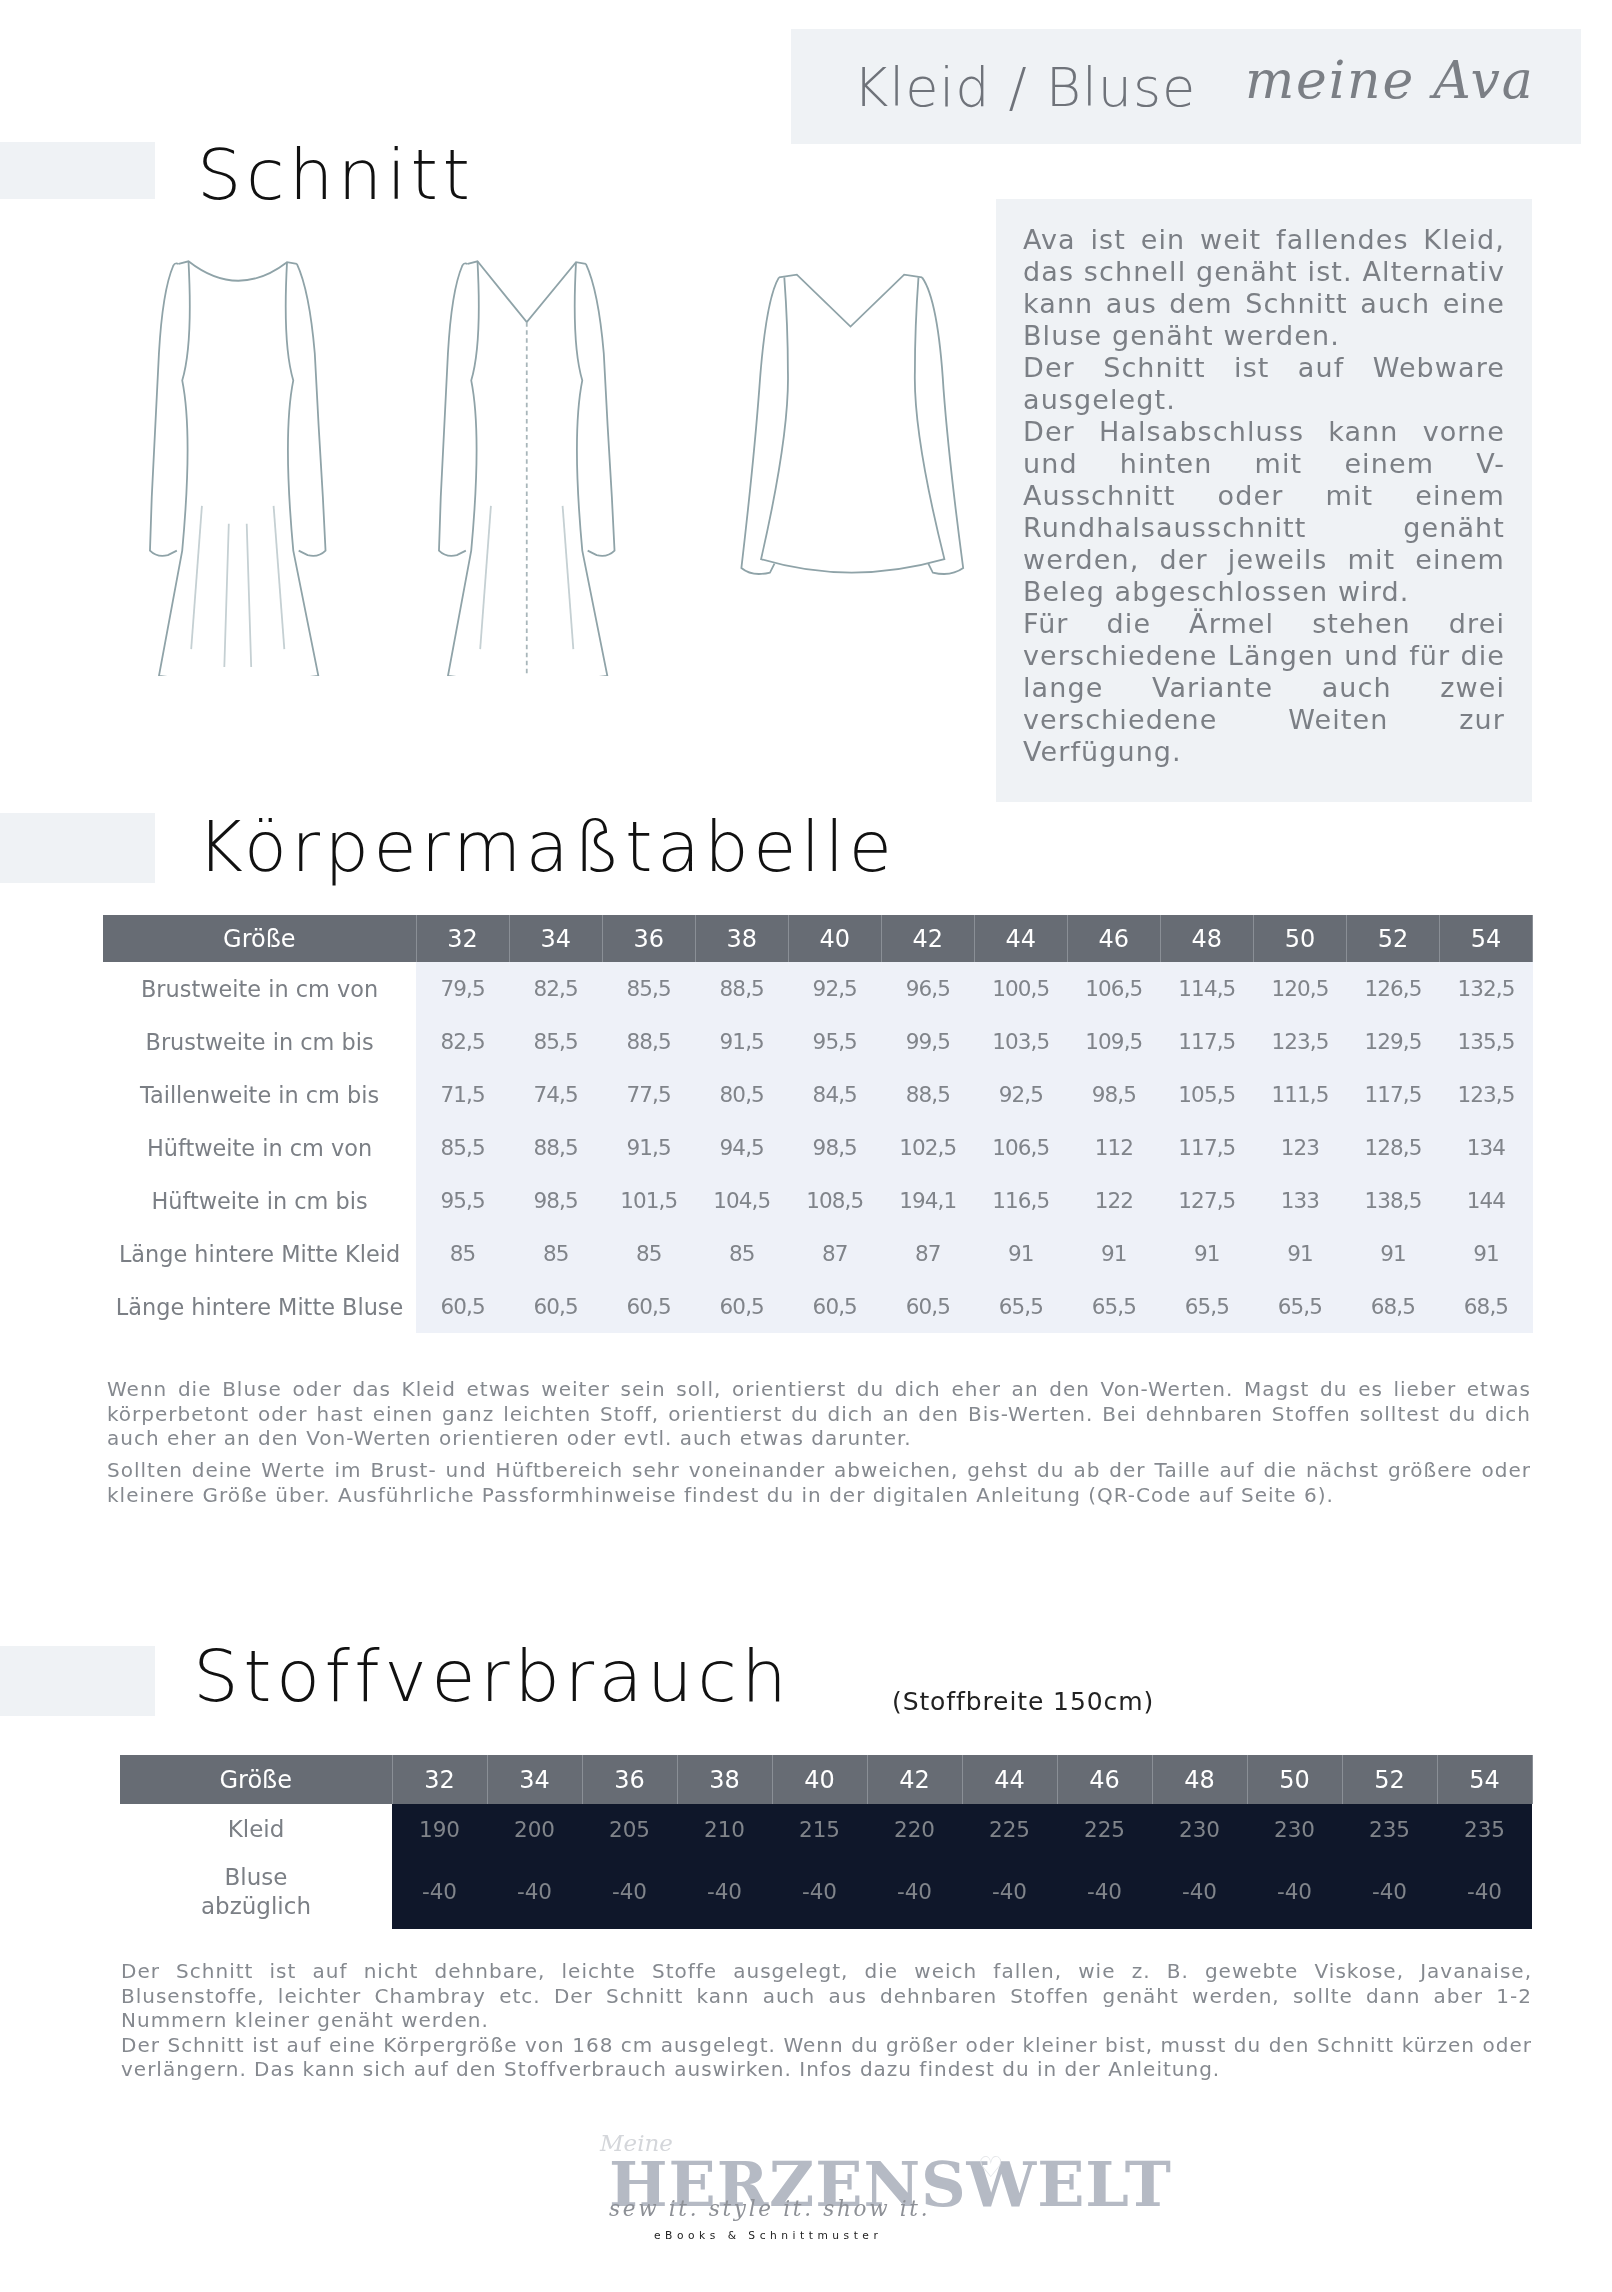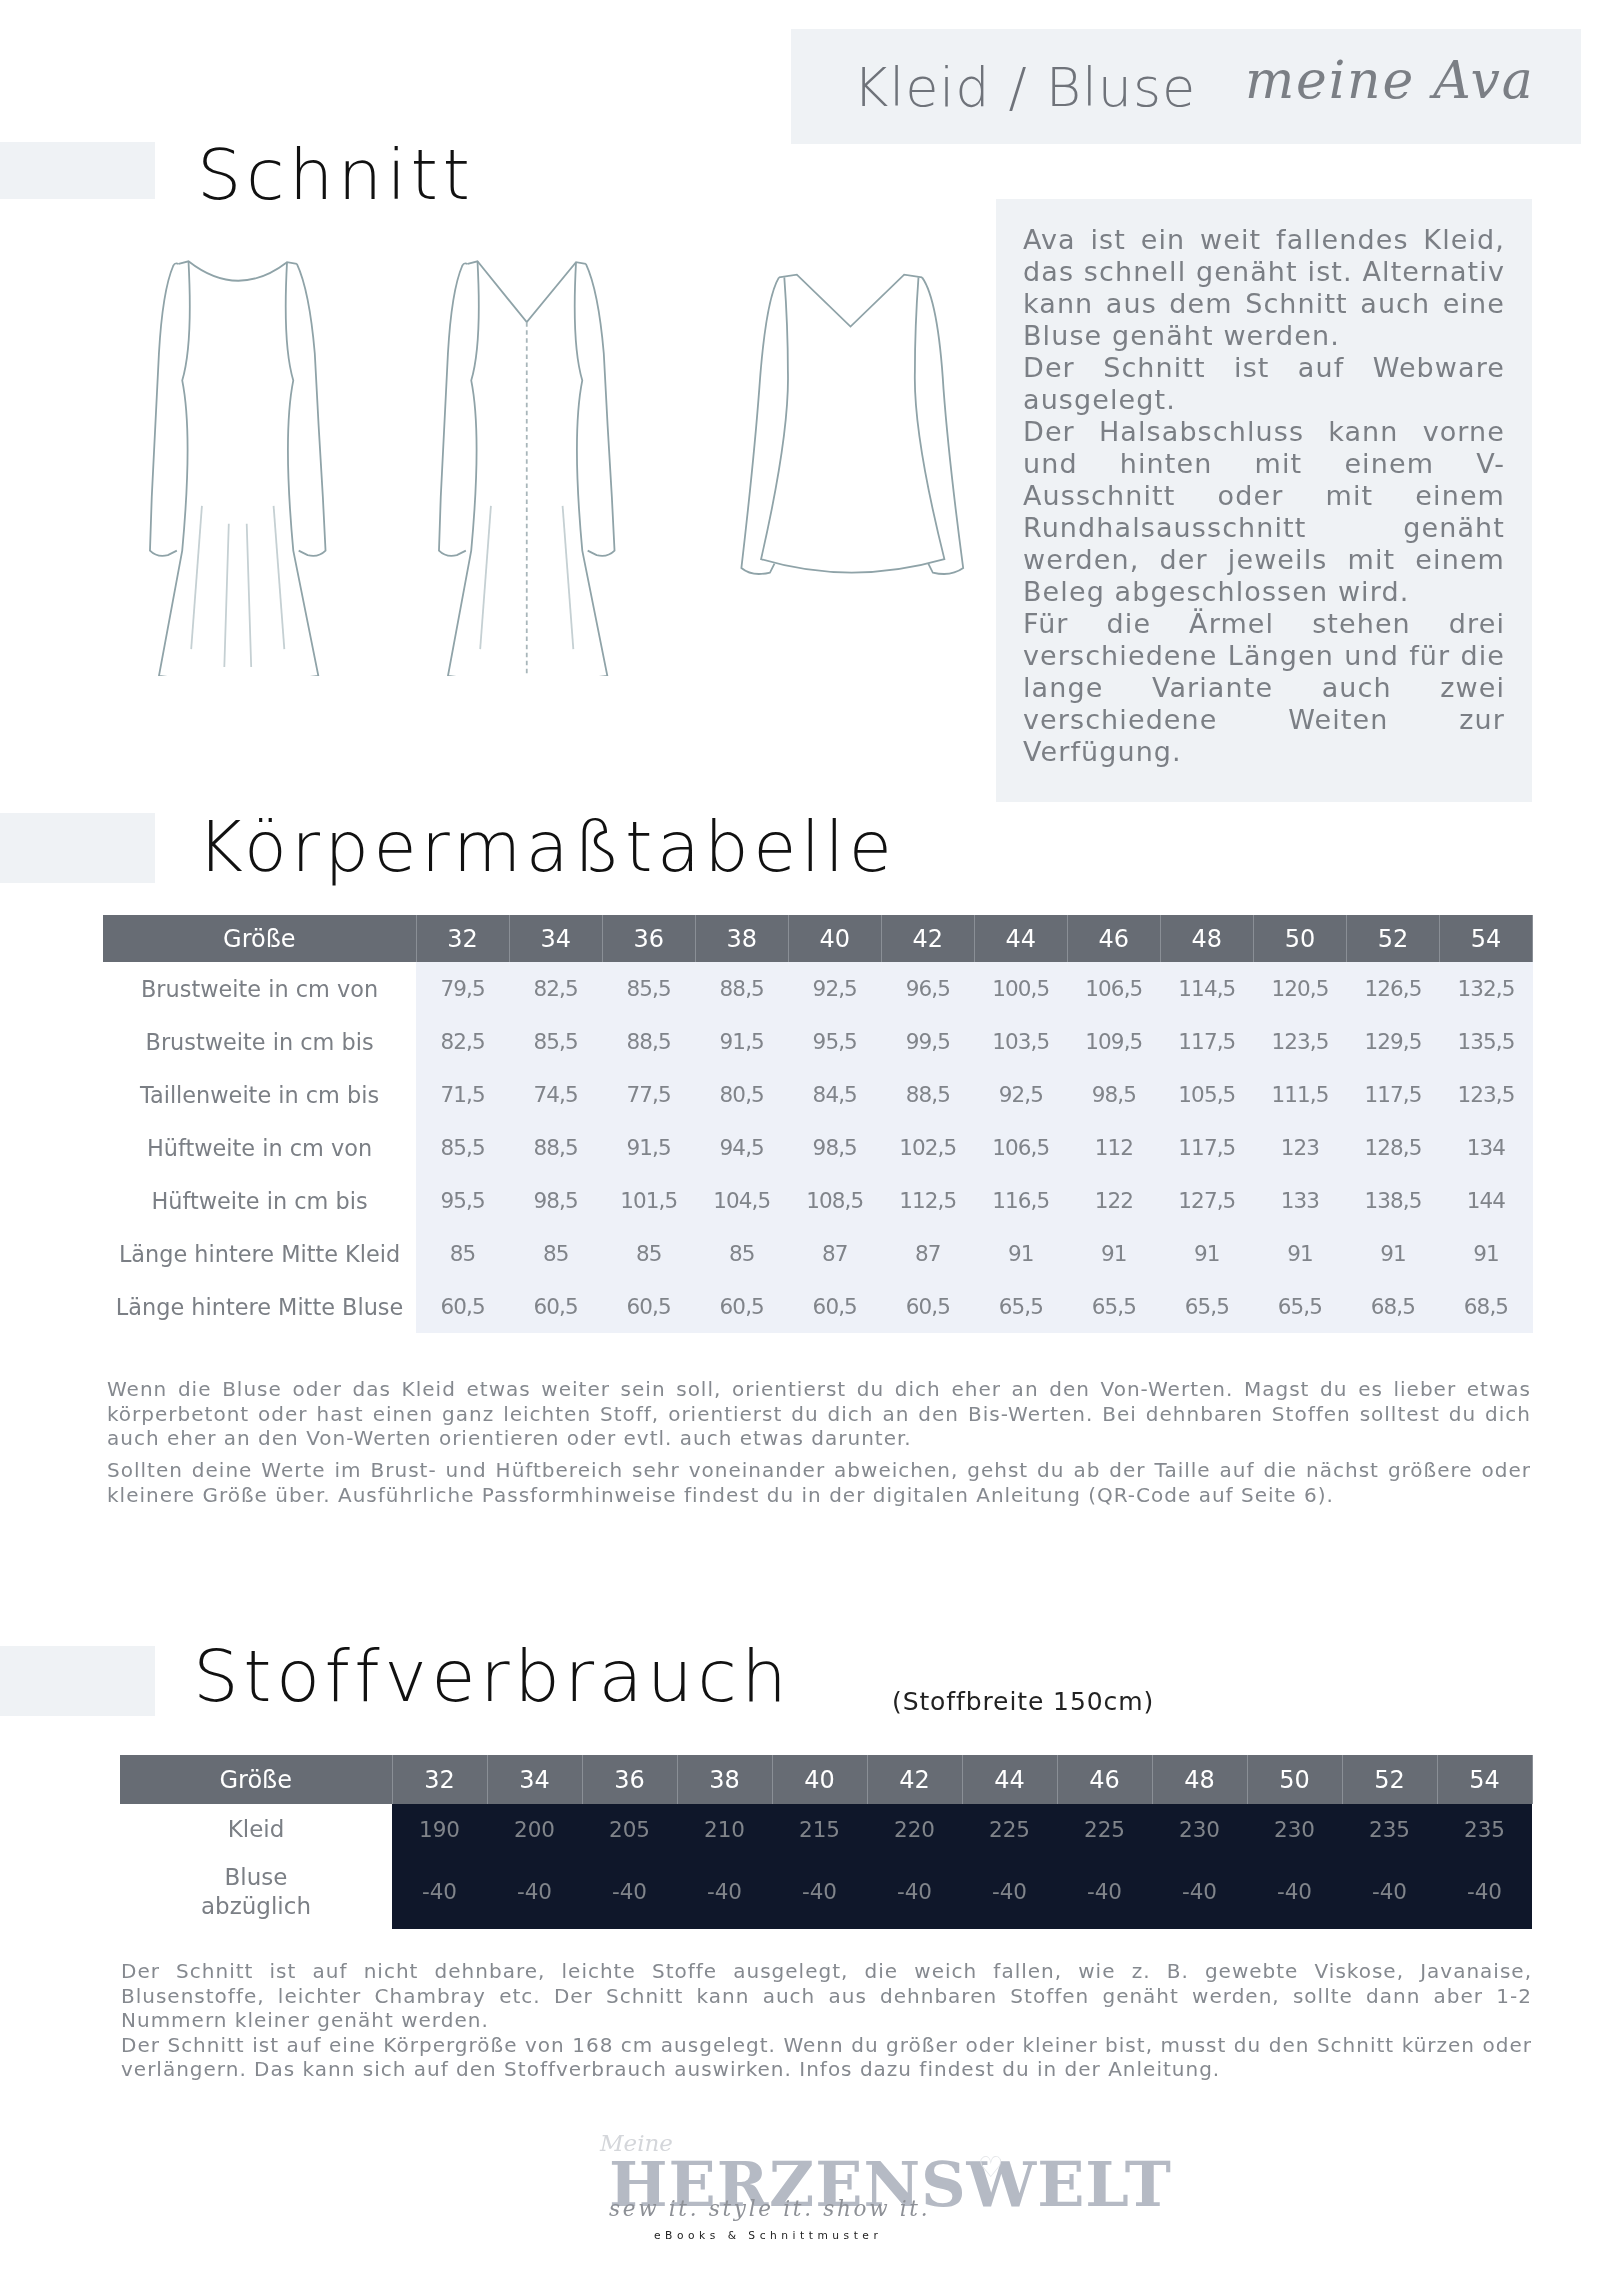--- a/index.html
+++ b/index.html
@@ -203,21 +203,21 @@
         <td class="val">128,5</td>
         <td class="val">134</td>
       </tr>
       <tr>
         <td class="lbl">Hüftweite in cm bis</td>
         <td class="val">95,5</td>
         <td class="val">98,5</td>
         <td class="val">101,5</td>
         <td class="val">104,5</td>
         <td class="val">108,5</td>
-        <td class="val">112,5</td>
+        <td class="val">194,1</td>
         <td class="val">116,5</td>
         <td class="val">122</td>
         <td class="val">127,5</td>
         <td class="val">133</td>
         <td class="val">138,5</td>
         <td class="val">144</td>
       </tr>
       <tr>
         <td class="lbl">Länge hintere Mitte Kleid</td>
         <td class="val">85</td>

